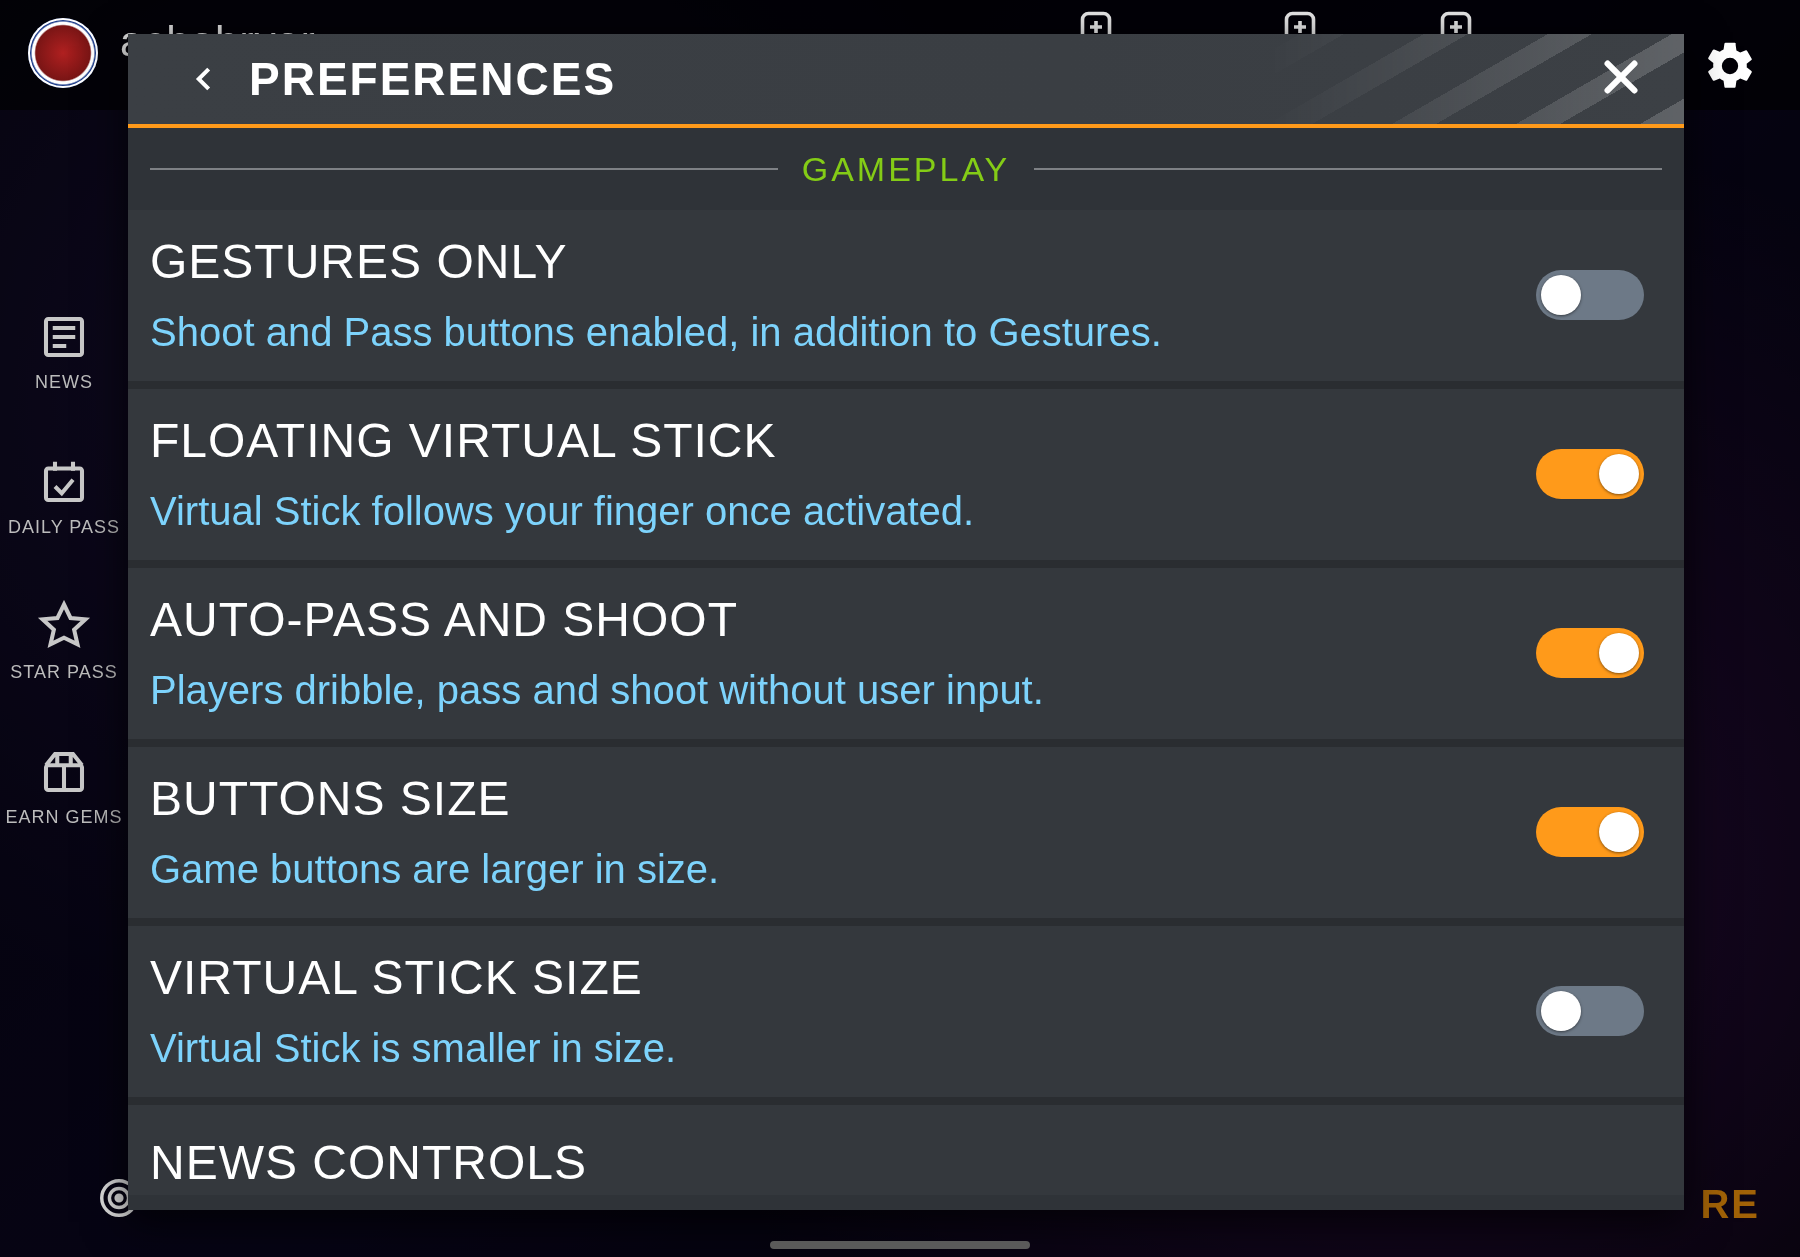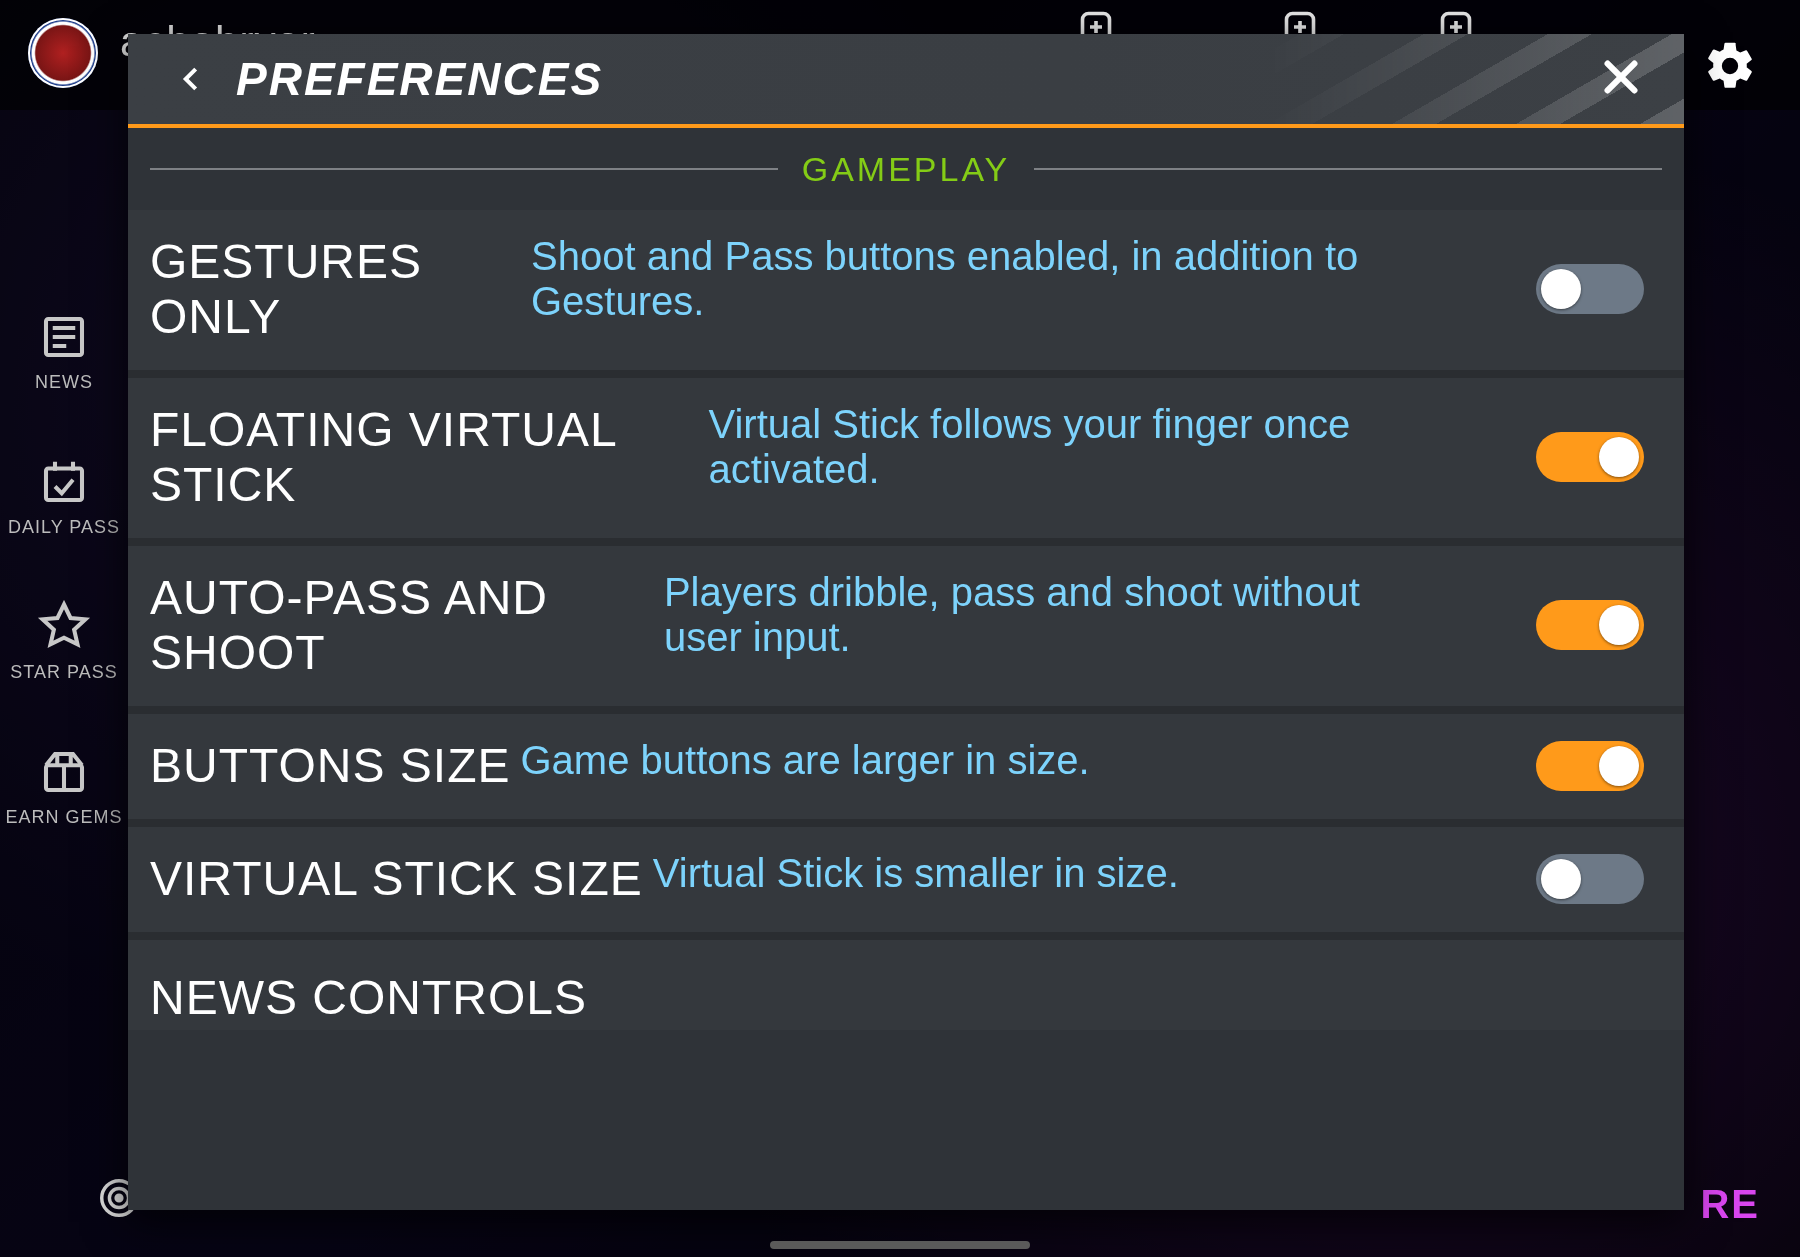--- a/index.html
+++ b/index.html
@@ -52,44 +52,43 @@
   }
   .side-item { display:flex; flex-direction:column; align-items:center; gap:8px; }
   .side-item svg { width: 54px; height: 54px; }
   .side-item span {
     font-size: 18px; letter-spacing: 1px; color: #bcbcbc;
   }
 
   
   .bg-re {
     position: absolute; right: 40px; bottom: 30px;
-    color: #d946ef; font-size: 40px; font-weight: 700; letter-spacing: 2px; margin-top: 24px;
+    color: #a16207; font-size: 40px; font-weight: 700; letter-spacing: 2px; margin-top: 24px;
   }
   .bg-target {
     position: absolute; left: 96px; bottom: 36px; width: 46px; height: 46px;
     color: #dcdcdc;
   }
 
   
   .modal {
     position: absolute; top: 34px; left: 128px;
     width: 1556px; height: 1176px;
     background: #2f3338;
     box-shadow: 0 12px 40px rgba(0,0,0,.7);
     display: flex; flex-direction: column;
     overflow: hidden;
   }
   .modal-head {
     position: relative;
     height: 94px;
     display: flex; align-items: center;
-    padding-left: 38px;
+    padding-left: 51px;
     background: linear-gradient(to right, #3b3f44 0%, #3a3e43 60%, #3c4045 100%);
     border-bottom: 4px solid #ff9a1a;
-    font-style: italic;
   }
   .head-bg-stripes {
     position: absolute; right: 0; top: 0; bottom: 0; width: 420px; pointer-events:none;
     opacity:.18;
     background:
       repeating-linear-gradient(-30deg,
         #fff 0 22px, transparent 22px 62px);
     mask-image: linear-gradient(to left, #000, rgba(0,0,0,0));
     -webkit-mask-image: linear-gradient(to left, #000, rgba(0,0,0,0));
   }
@@ -119,21 +118,21 @@
 
   
   .list { flex:1; overflow:hidden; }
   .row {
     display:flex; align-items:center; justify-content:space-between;
     padding: 24px 40px 26px 22px;
     border-bottom: 8px solid #2a2d31;
     background:#34383d;
   }
   .row:last-child { border-bottom:none; }
-  .row-text { display:flex; flex-direction:row; gap:10px; max-width: 1280px;}
+  .row-text { display:flex; flex-direction:column; gap:21px; max-width: 1280px;}
   .row-title {
     color:#fff; font-size:48px; font-weight:500; letter-spacing:1px;
     font-stretch: condensed;
   }
   .row-desc {
     color:#7dd3fc; font-size:40px; font-weight:400;
   }
 
   
   .toggle {

